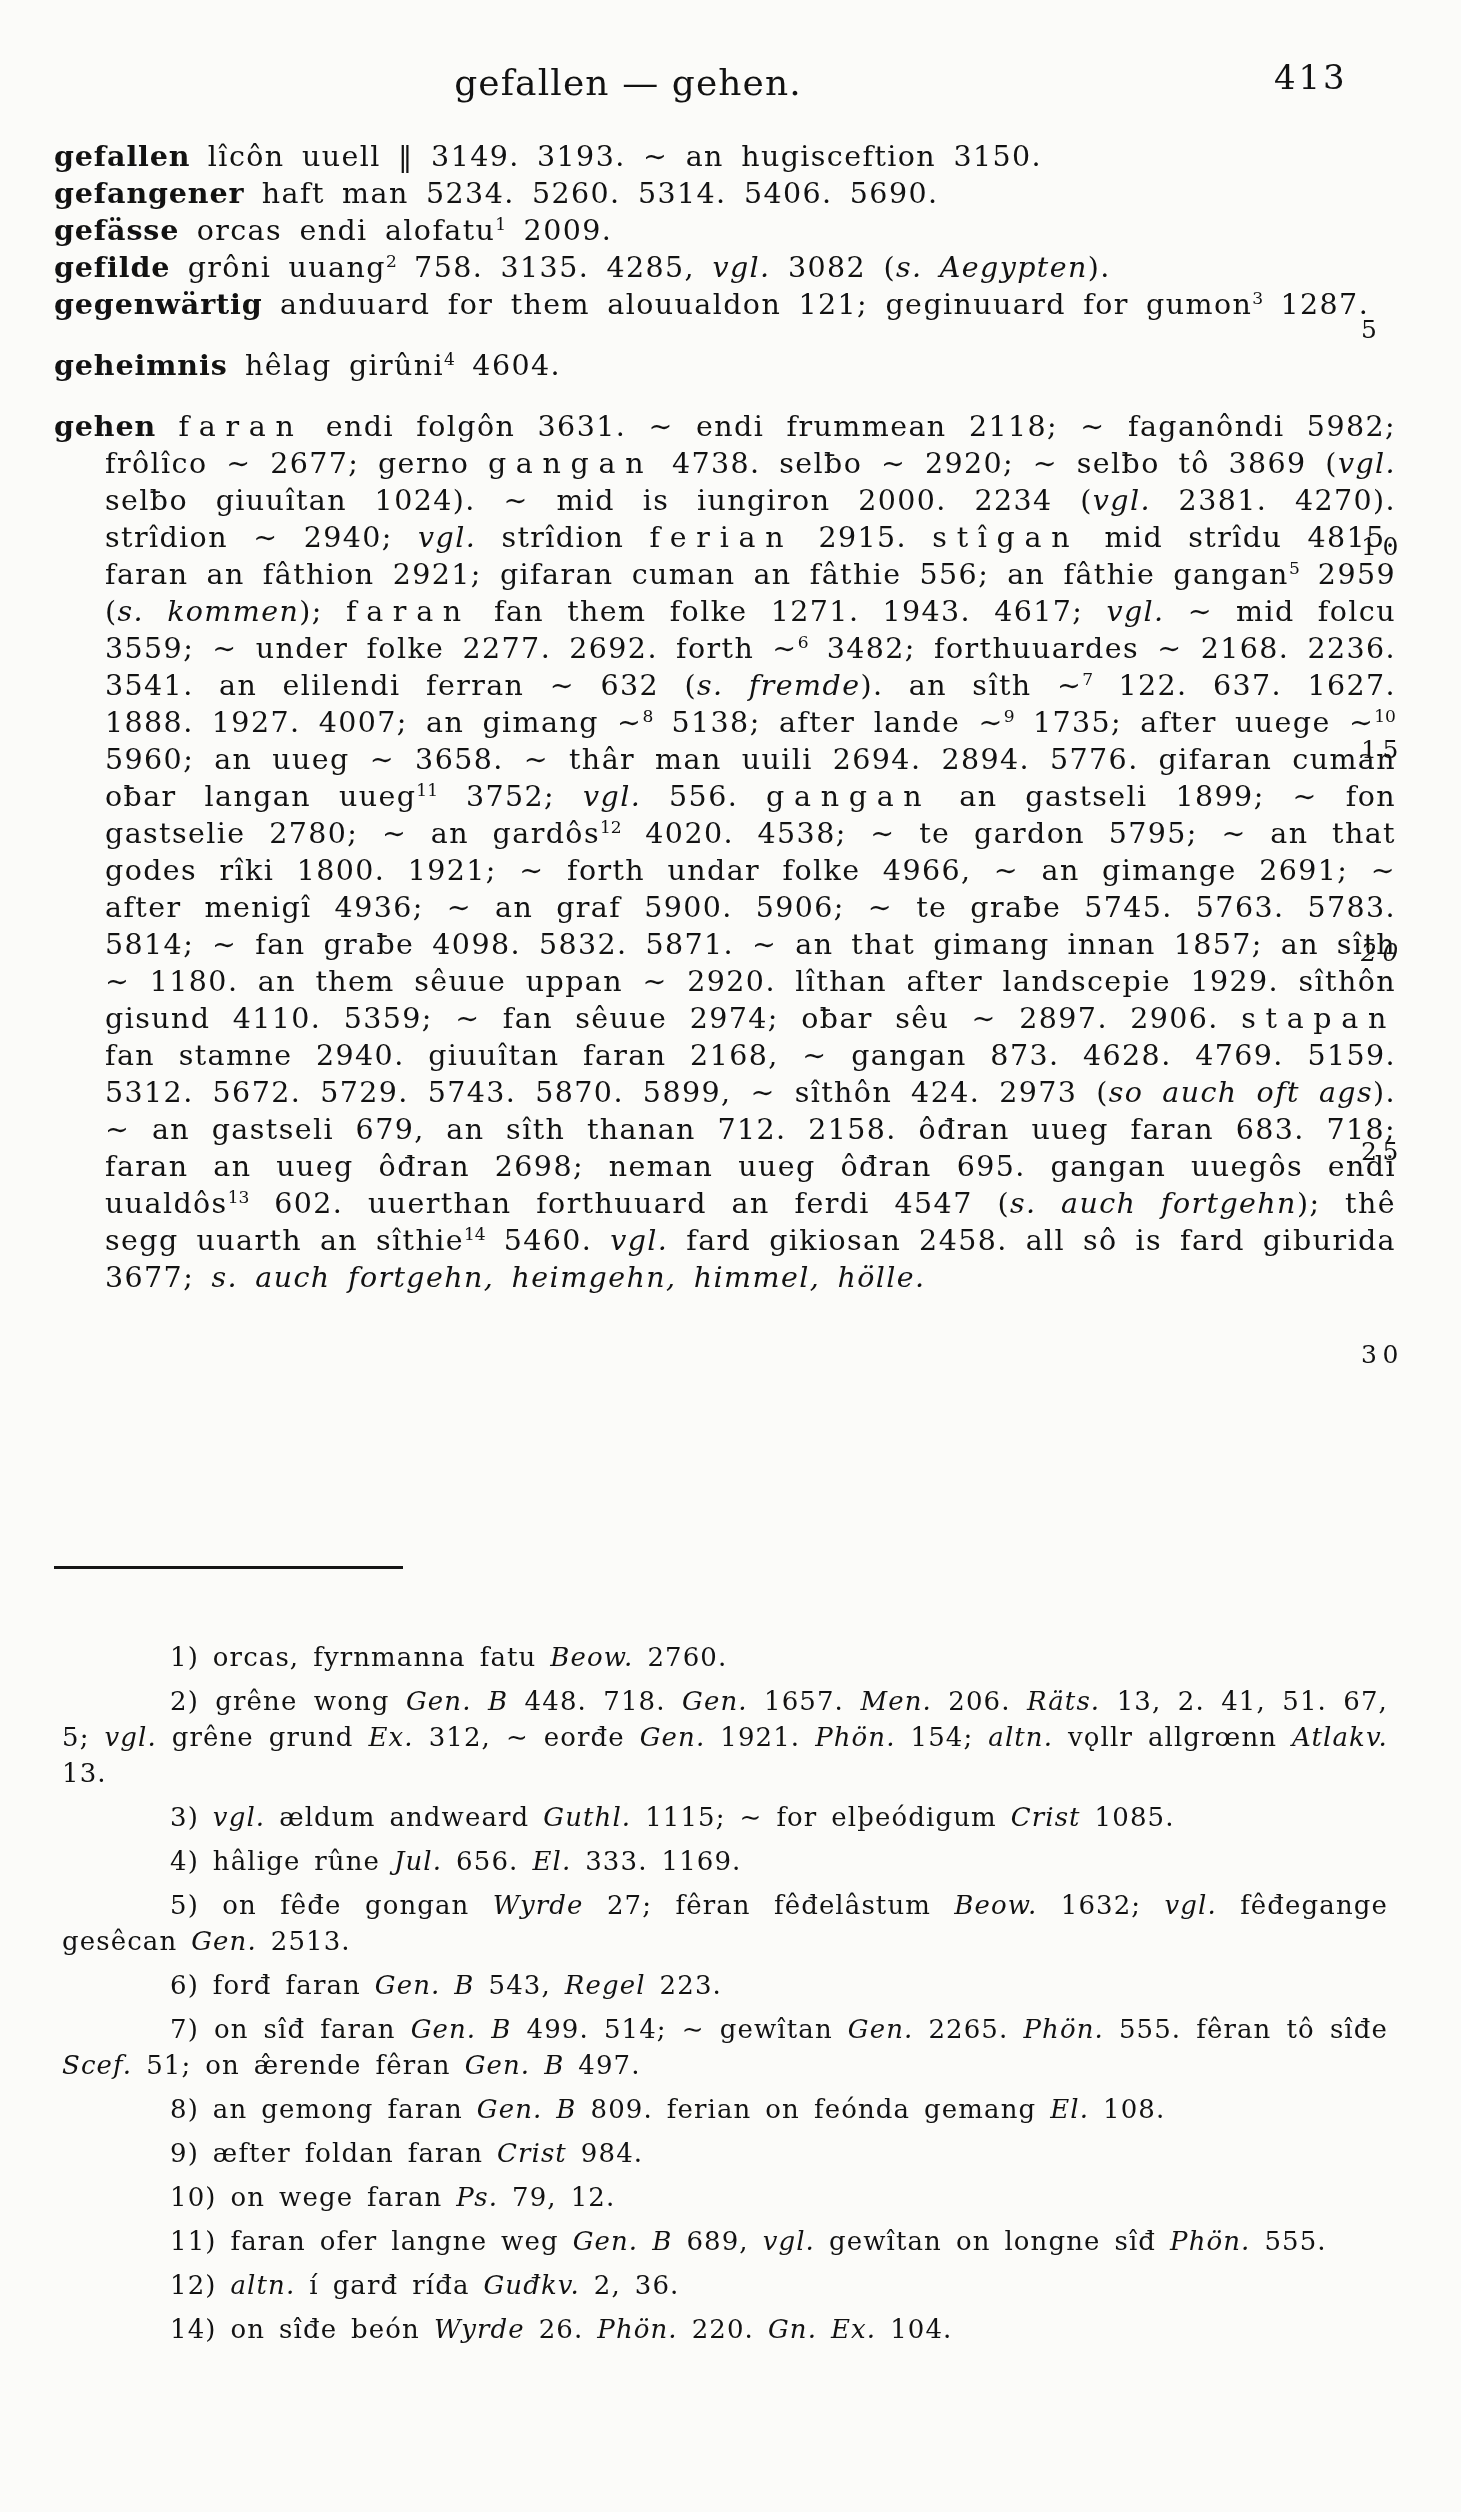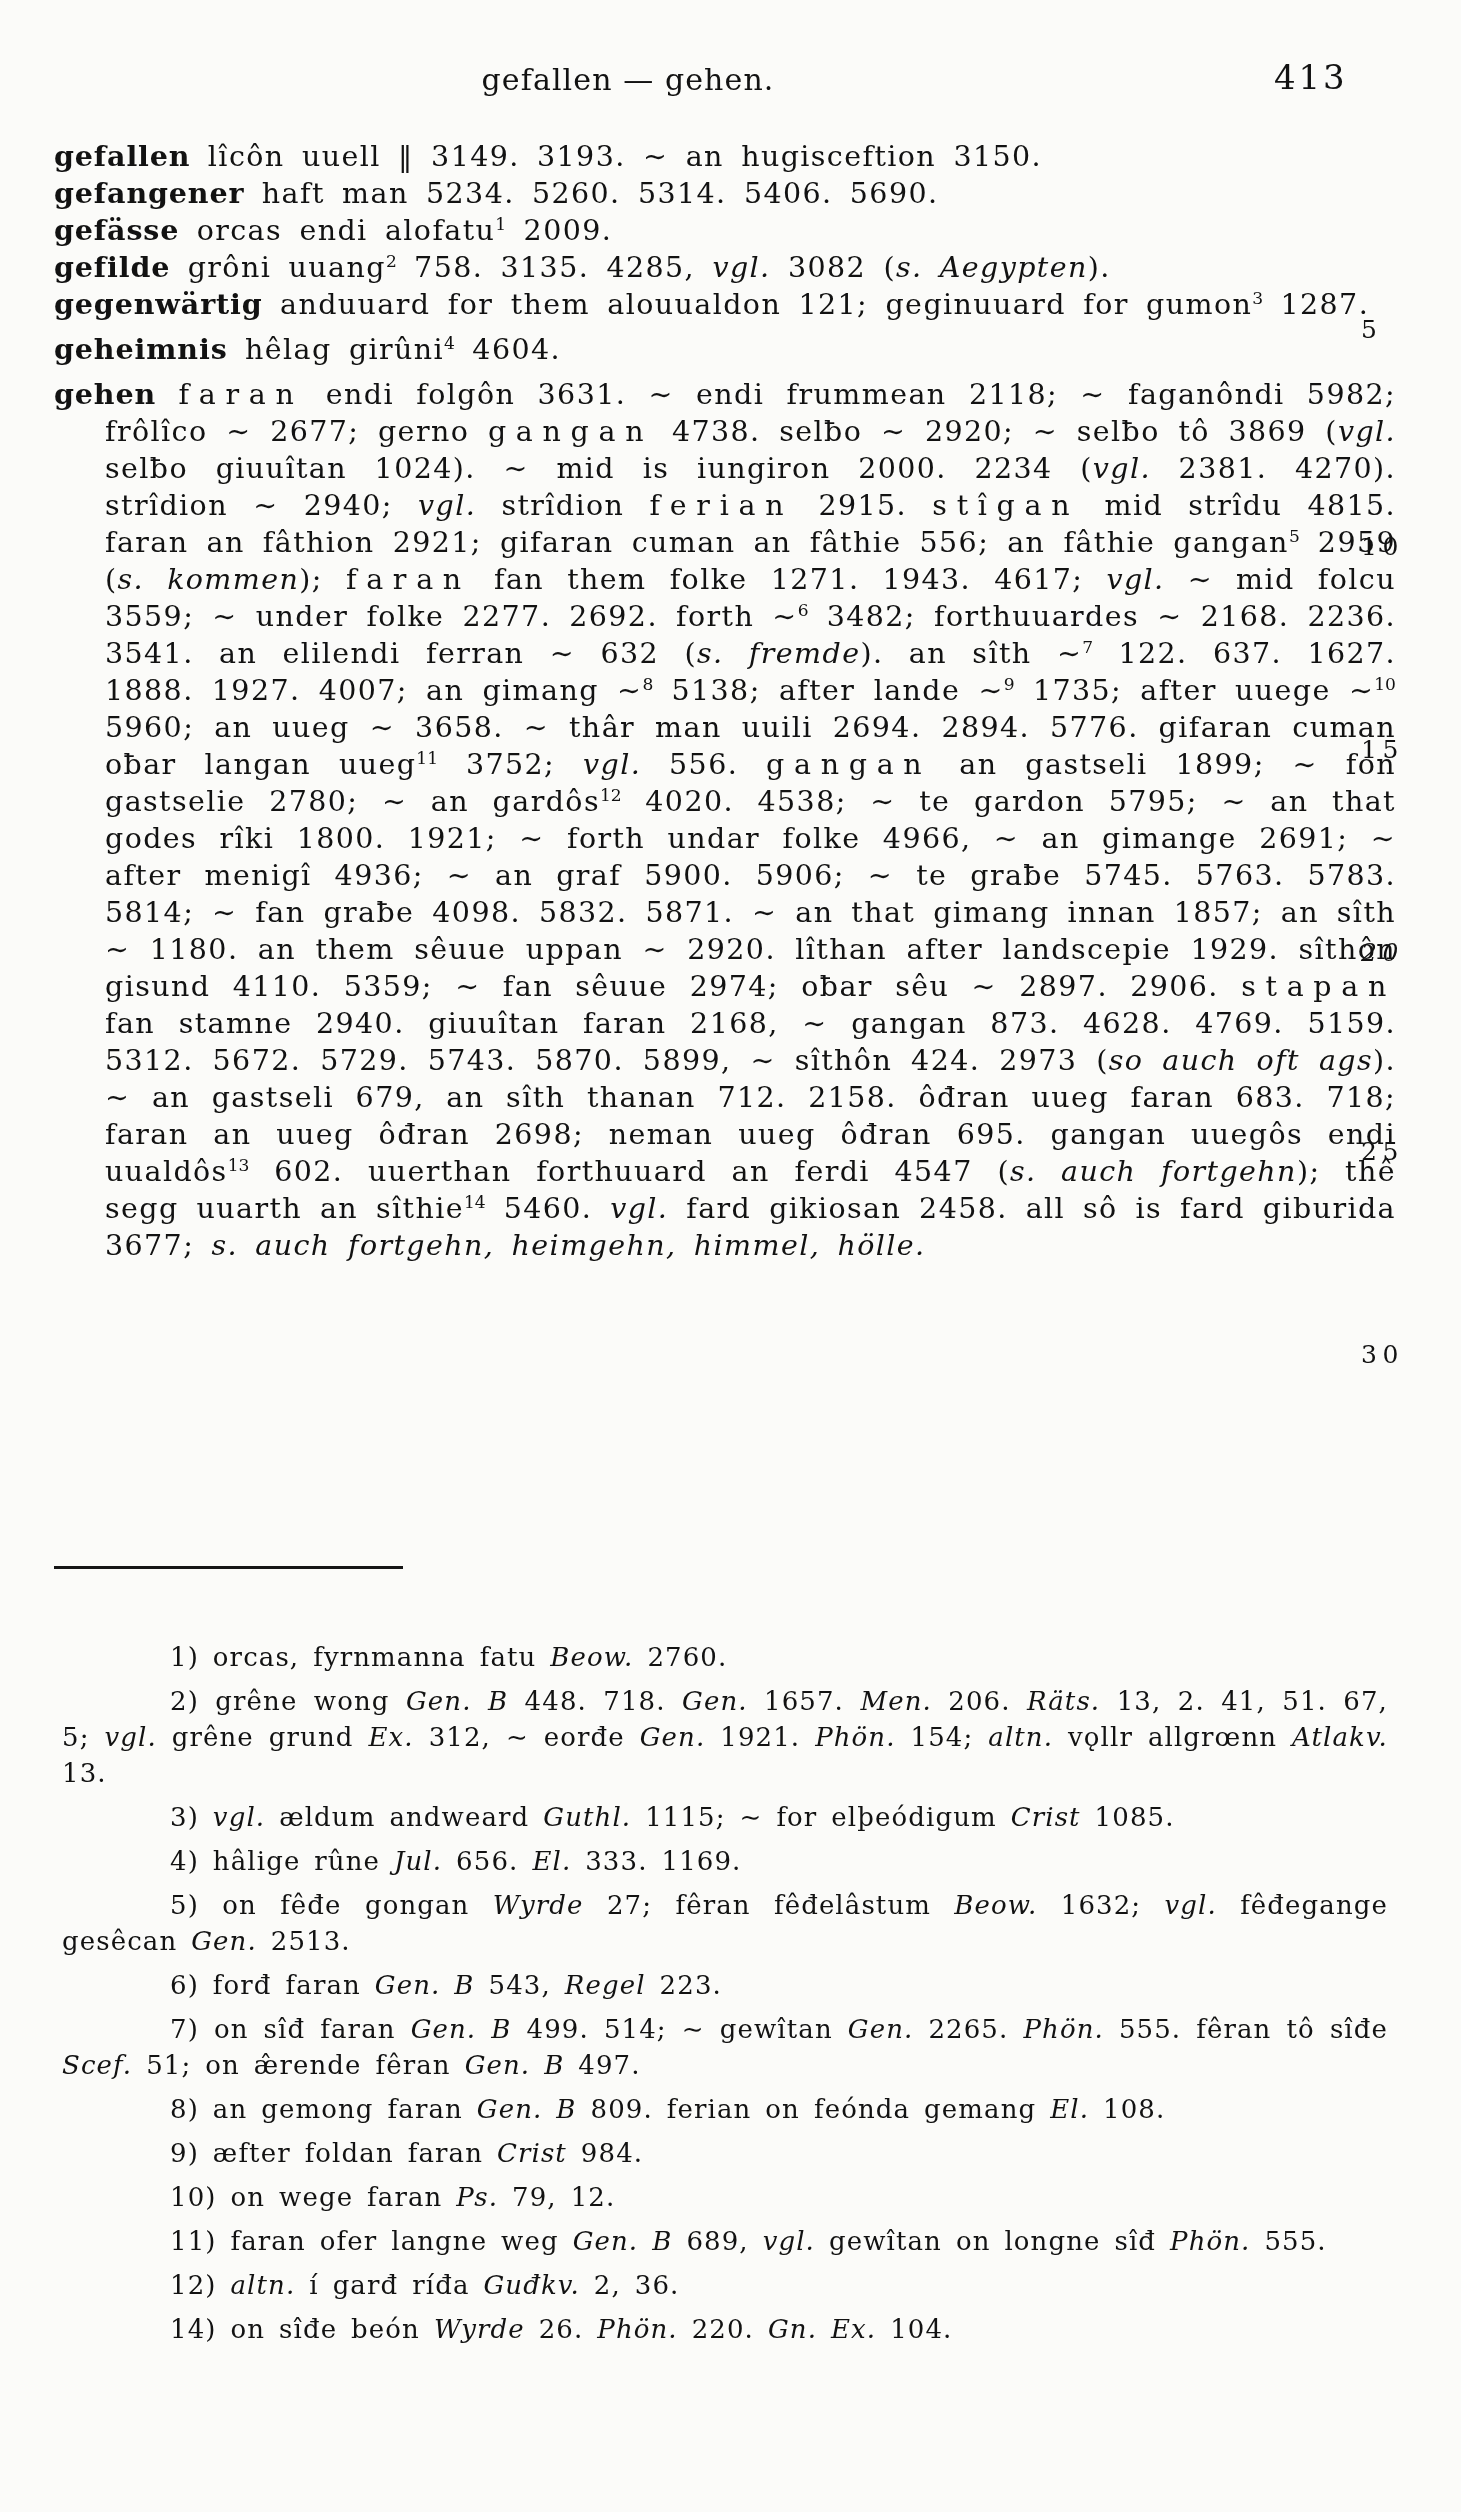--- a/index.html
+++ b/index.html
@@ -12,39 +12,39 @@
     -webkit-font-smoothing: antialiased;
   }
   .page {
     position: absolute; inset: 0;
     overflow: hidden;
   }
   
   .running-head {
     position: absolute; top: 62px; left: 54px; width: 1342px;
     text-align: center;
-    font-size: 30px; letter-spacing: 1.1px;
+    font-size: 36px; letter-spacing: 1.1px;
   }
   .running-head .shift { position: relative; left: -97px; }
   .page-number {
     position: absolute; top: 57px; left: 1274px;
     font-size: 34px; letter-spacing: 2.9px;
   }
   
   .main-text {
     position: absolute; top: 138px; left: 54px; width: 1342px;
     font-size: 28.5px; line-height: 37px;
     letter-spacing: 1.4px; word-spacing: 6.9px;
     text-align: justify;
   }
   .entry {
     margin: 0;
     padding-left: 51px; text-indent: -51px; 
   }
-  .entry:nth-child(6), .entry:nth-child(7) { margin-top: 8px; }
+  .entry:nth-child(6), .entry:nth-child(7) { margin-top: 24px; }
   .hw { font-weight: bold; letter-spacing: 0.9px; }
   .sp { letter-spacing: 0.34em; } 
   i { font-style: italic; }
   sup {
     font-size: 0.60em; line-height: 0; vertical-align: super;
     letter-spacing: 0;
   }
   
   .margin-num {
     position: absolute; left: 1361px;

